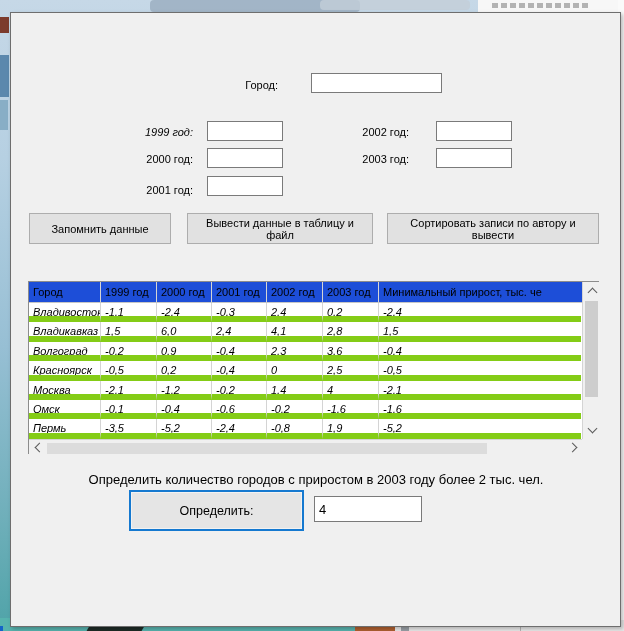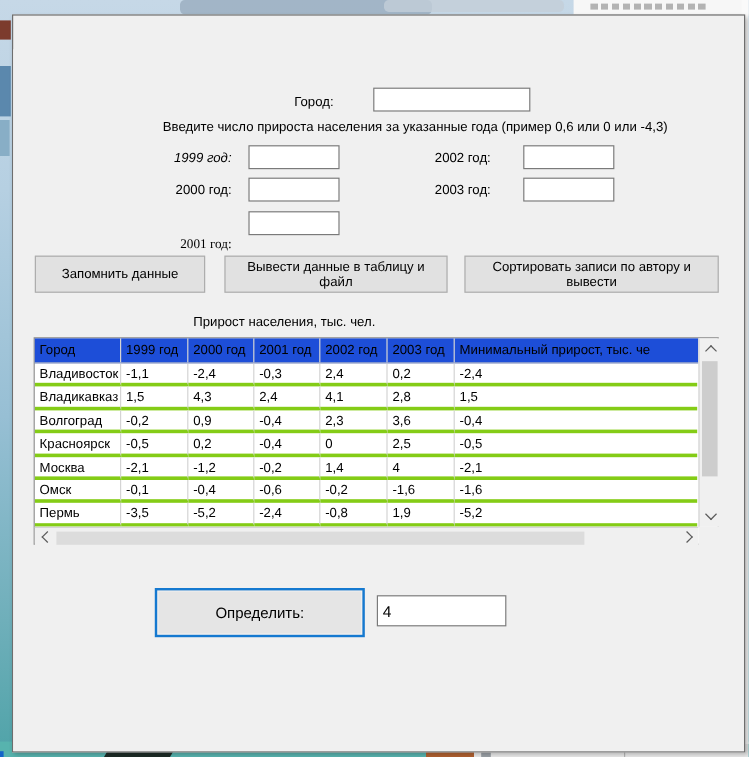--- a/index.html
+++ b/index.html
@@ -54,22 +54,22 @@
   .btn2{left:176px;top:172px;width:186px;height:31px;}
   .btn3{left:376px;top:172px;width:212px;height:31px;}
   .caption{left:150px;top:222px;}
   
   .dgv{left:17px;top:240px;width:571px;height:173px;background:#fff;border:1px solid #8c8c8c;box-sizing:border-box;}
   .dgv-head{left:0;top:0;width:553px;height:21px;display:flex;background:#1d4ed8;border-bottom:1px solid #c6c6c6;box-sizing:border-box;}
   .dgv-head .th{box-sizing:border-box;border-right:1px solid #d4d4d4;padding-left:4px;line-height:20px;
     overflow:hidden;white-space:nowrap;}
   .dgv-body{left:0;top:21px;width:553px;height:136px;overflow:hidden;}
   .tr{display:flex;height:19.4px;background:#fff;}
-  .td{box-sizing:border-box;border-right:1px solid #d4d4d4;border-bottom:3px solid #84cc16;
-    padding-left:4px;line-height:18.5px;overflow:hidden;white-space:nowrap;}
+  .td{box-sizing:border-box;border-right:1px solid #d4d4d4;border-bottom:6px solid #84cc16;
+    padding-left:4px;line-height:18.5px;overflow:hidden;white-space:nowrap;font-style:italic;}
   .c0{width:72px;} .c1{width:56px;} .c2{width:55px;} .c3{width:55px;} .c4{width:56px;} .c5{width:56px;} .c6{width:202px;border-right:none !important;}
   .vscroll{left:553px;top:0;width:18px;height:157px;background:#f0f0f0;border-left:1px solid #d4d4d4;box-sizing:border-box;}
   .hscroll{left:0;top:157px;width:553px;height:16px;background:#f0f0f0;border-top:1px solid #d4d4d4;box-sizing:border-box;}
   .corner{left:553px;top:157px;width:18px;height:16px;background:#f0f0f0;}
   .sbtn{position:absolute;display:flex;align-items:center;justify-content:center;}
   .chev{width:6px;height:6px;border-right:1.4px solid #5a5a5a;border-bottom:1.4px solid #5a5a5a;}
   .chev.up{transform:rotate(-135deg);margin-top:3px;}
   .chev.down{transform:rotate(45deg);margin-bottom:3px;}
   .chev.left{transform:rotate(135deg);margin-left:3px;}
   .chev.right{transform:rotate(-45deg);margin-right:3px;}
@@ -104,38 +104,36 @@
   <div class="abs speck-bl"></div>
   <div class="abs right-strip"></div>
 
   <div class="abs window">
 
     <div class="abs client">
 
       <div class="abs lbl r city-label">Город:</div>
       <input class="abs tb city-input" value="" style="">
 
-      <div class="abs instruction">Введите число прироста населения за указанные года (пример 0,6 или 0 или -4,3)</div>
 
       <div class="abs lbl r ylbl-l" style="top:85px;font-style:italic;">1999 год:</div>
       <input class="abs tb yin-l" style="top: 80px;" value="">
       <div class="abs lbl r ylbl-l" style="top:112px;">2000 год:</div>
       <input class="abs tb yin-l" style="top: 107px;" value="">
-      <div class="abs lbl r ylbl-l" style="top:157px;font-family:Liberation Serif, serif;">2001 год:</div>
+      <div class="abs lbl r ylbl-l" style="top:143px;">2001 год:</div>
       <input class="abs tb yin-l" style="top: 135px;" value="">
       <div class="abs lbl r ylbl-r" style="top:85px;">2002 год:</div>
       <input class="abs tb yin-r" style="top: 80px;" value="">
       <div class="abs lbl r ylbl-r" style="top:112px;">2003 год:</div>
       <input class="abs tb yin-r" style="top: 107px;" value="">
 
       <button class="abs btn btn1">Запомнить данные</button>
       <button class="abs btn btn2">Вывести данные в таблицу и файл</button>
       <button class="abs btn btn3">Сортировать записи по автору и вывести</button>
 
-      <div class="abs lbl caption">Прирост населения, тыс. чел.</div>
 
       <div class="abs dgv">
         <div class="abs dgv-head">
             <div class="th c0">Город</div>
             <div class="th c1">1999 год</div>
             <div class="th c2">2000 год</div>
             <div class="th c3">2001 год</div>
             <div class="th c4">2002 год</div>
             <div class="th c5">2003 год</div>
             <div class="th c6">Минимальный прирост, тыс. че</div>
@@ -146,21 +144,21 @@
               <div class="td c1">-1,1</div>
               <div class="td c2">-2,4</div>
               <div class="td c3">-0,3</div>
               <div class="td c4">2,4</div>
               <div class="td c5">0,2</div>
               <div class="td c6">-2,4</div>
             </div>
             <div class="tr">
               <div class="td c0">Владикавказ</div>
               <div class="td c1">1,5</div>
-              <div class="td c2">4,3</div>
+              <div class="td c2">6,0</div>
               <div class="td c3">2,4</div>
               <div class="td c4">4,1</div>
               <div class="td c5">2,8</div>
               <div class="td c6">1,5</div>
             </div>
             <div class="tr">
               <div class="td c0">Волгоград</div>
               <div class="td c1">-0,2</div>
               <div class="td c2">0,9</div>
               <div class="td c3">-0,4</div>
@@ -219,17 +217,18 @@
               <div class="chev left"></div>
             </div>
           <div class="abs hthumb"></div>
           <div class="sbtn" style="left:536px;top:0;width:17px;height:15px;">
               <div class="chev right"></div>
             </div>
         </div>
         <div class="abs corner"></div>
       </div>
 
+      <div class="abs question">Определить количество городов с приростом в 2003 году более 2 тыс. чел.</div>
       <button class="abs btn det-btn">Определить:</button>
       <input class="abs tb det-result" value="4" style="">
     </div>
   </div>
 </div>
 
 </body></html>

